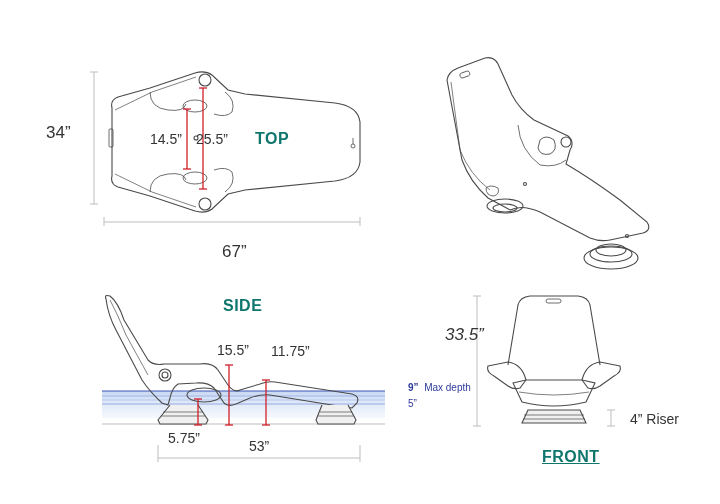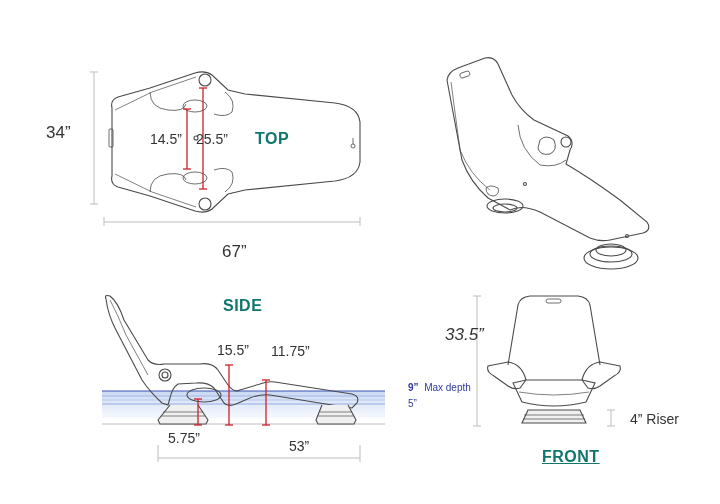--- a/index.html
+++ b/index.html
@@ -140,21 +140,21 @@
 <div class="lbl big" style="left:46px;top:123px;">34”</div>
 <div class="lbl big" style="left:222px;top:242px;">67”</div>
 <div class="lbl dim" style="left:150px;top:131px;">14.5”</div>
 <div class="lbl dim" style="left:196px;top:131px;text-align:right;">25.5”</div>
 <div class="lbl view" style="left:255px;top:130px;">TOP</div>
 
 <div class="lbl view" style="left:223px;top:297px;text-align:right;">SIDE</div>
 <div class="lbl dim" style="left:217px;top:342px;">15.5”</div>
 <div class="lbl dim" style="left:255px;top:343px;margin-left:16px;">11.75”</div>
 <div class="lbl dim" style="left:168px;top:430px;">5.75”</div>
-<div class="lbl dim" style="left:249px;top:438px;margin-left:40px;">53”</div>
+<div class="lbl dim" style="left:249px;top:438px;">53”</div>
 <div class="lbl blue" style="left:392px;top:382px;">
   <b>9”</b>&nbsp;
   <span>Max depth</span>
 </div>
 <div class="lbl blue" style="left:392px;top:398px;">5”</div>
 
 <div class="lbl big" style="left:445px;top:325px;font-style:italic;">33.5”</div>
 <div class="lbl dim" style="left:630px;top:411px;">4” Riser</div>
 <div class="lbl view" style="left:542px;top:448px;text-decoration:underline;">FRONT</div>
 

